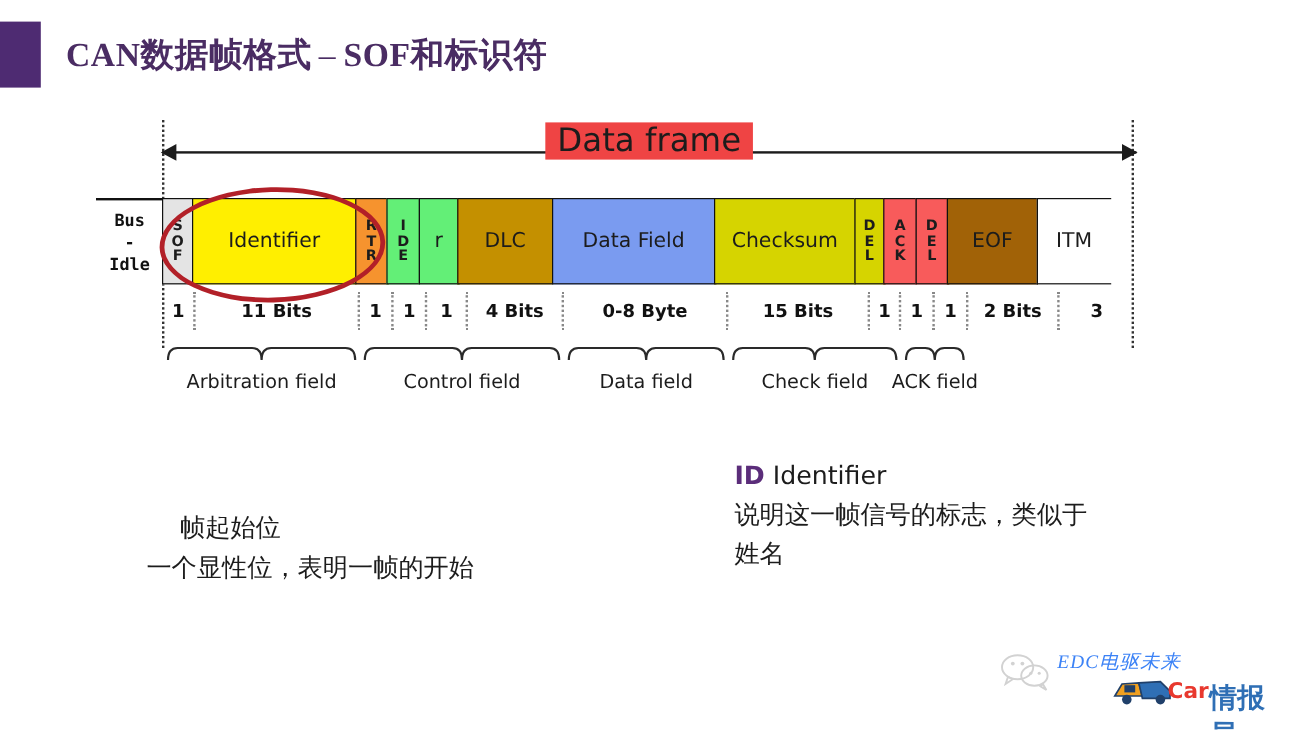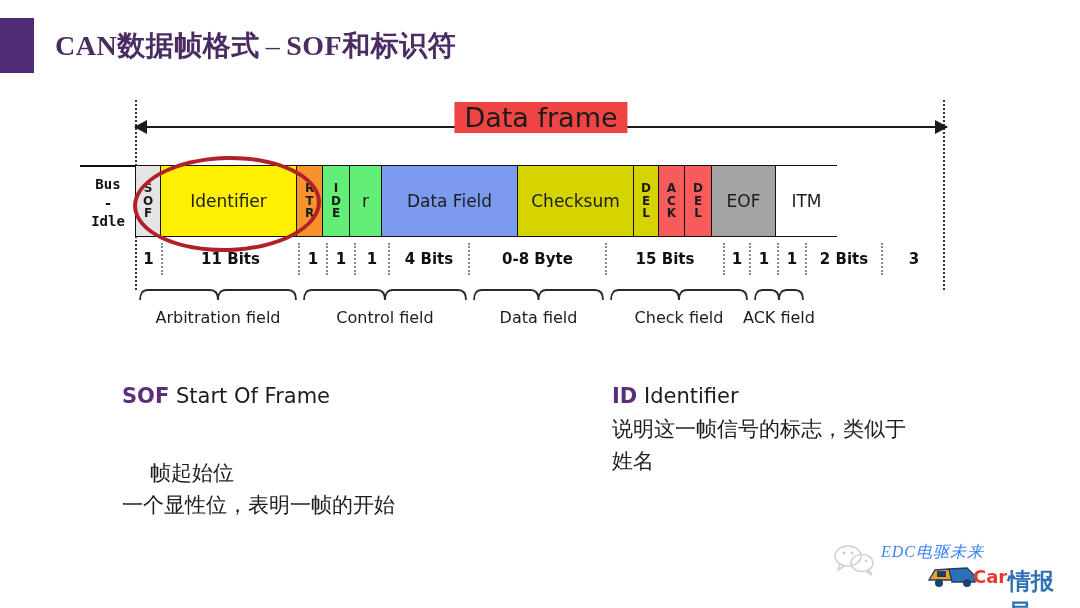--- a/index.html
+++ b/index.html
@@ -150,20 +150,23 @@
       <div class="fbox vert" style="width: 28px; background: rgb(99, 239, 119);">
         <div>
           <span>I</span>
           <span>D</span>
           <span>E</span>
         </div>
       </div>
       <div class="fbox" style="width: 34px; background: rgb(99, 239, 119);">
         <div class="lab-h">r</div>
       </div>
+      <div class="fbox" style="width: 80px; background: rgb(196, 144, 0);">
+        <div class="lab-h">DLC</div>
+      </div>
       <div class="fbox" style="width: 137px; background: rgb(122, 155, 240);">
         <div class="lab-h">Data Field</div>
       </div>
       <div class="fbox" style="width: 118px; background: rgb(214, 212, 0);">
         <div class="lab-h">Checksum</div>
       </div>
       <div class="fbox vert" style="width: 26px; background: rgb(214, 212, 0);">
         <div>
           <span>D</span>
           <span>E</span>
@@ -177,21 +180,21 @@
           <span>K</span>
         </div>
       </div>
       <div class="fbox vert" style="width: 28px; background: rgb(248, 91, 91);">
         <div>
           <span>D</span>
           <span>E</span>
           <span>L</span>
         </div>
       </div>
-      <div class="fbox" style="width: 66px; background: #a3a3a3;">
+      <div class="fbox" style="width: 76px; background: #a16207;">
         <div class="lab-h">EOF</div>
       </div>
       <div class="fbox open-right" style="width: 62px; background: rgb(255, 255, 255);">
         <div class="lab-h">ITM</div>
       </div>
     </div>
 
   <div class="ellipse"></div>
 
   <div class="bits-row" id="bits-row">
@@ -220,24 +223,20 @@
 
   <div class="fieldnames" id="field-names">
       <div class="fname" style="left: 82px; transform: translateX(-50%);">Arbitration field</div>
       <div class="fname" style="left: 249px; transform: translateX(-50%);">Control field</div>
       <div class="fname" style="left: 402.5px; transform: translateX(-50%);">Data field</div>
       <div class="fname" style="left: 543px; transform: translateX(-50%);">Check field</div>
       <div class="fname" style="left: 643px; transform: translateX(-50%);">ACK field</div>
     </div>
 
   <div class="legend" id="legend-sof">
-    <div class="lg-line">
-      <span class="abbr">SOF</span>
-      <span>Start Of Frame</span>
-    </div>
     <div class="lg-line lg-indent">帧起始位</div>
     <div class="lg-line">一个显性位，表明一帧的开始</div>
   </div>
 
   <div class="legend" id="legend-id">
     <div class="lg-line">
       <span class="abbr">ID</span>
       <span>Identifier</span>
     </div>
     <div class="lg-line">说明这一帧信号的标志，类似于</div>

